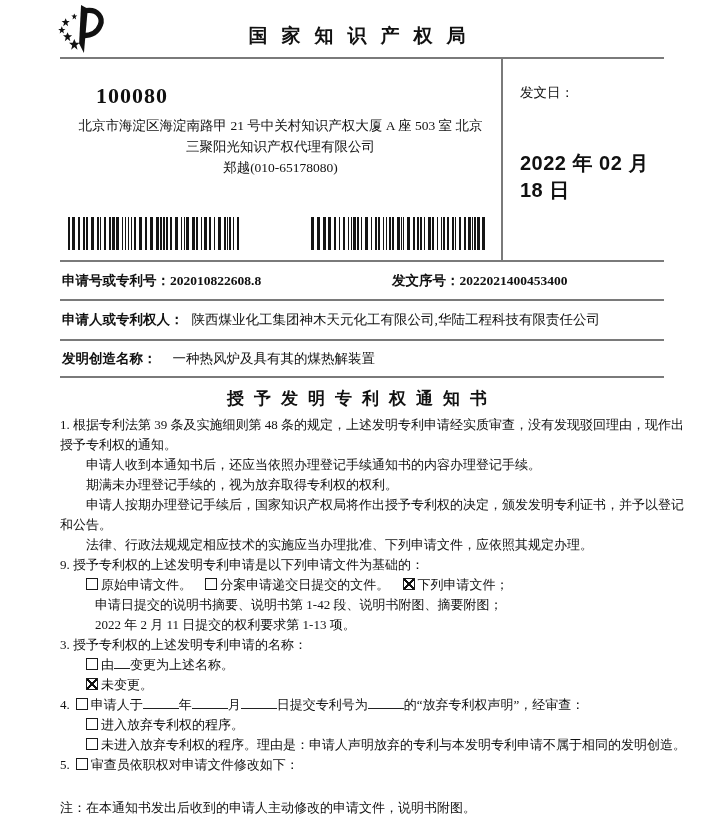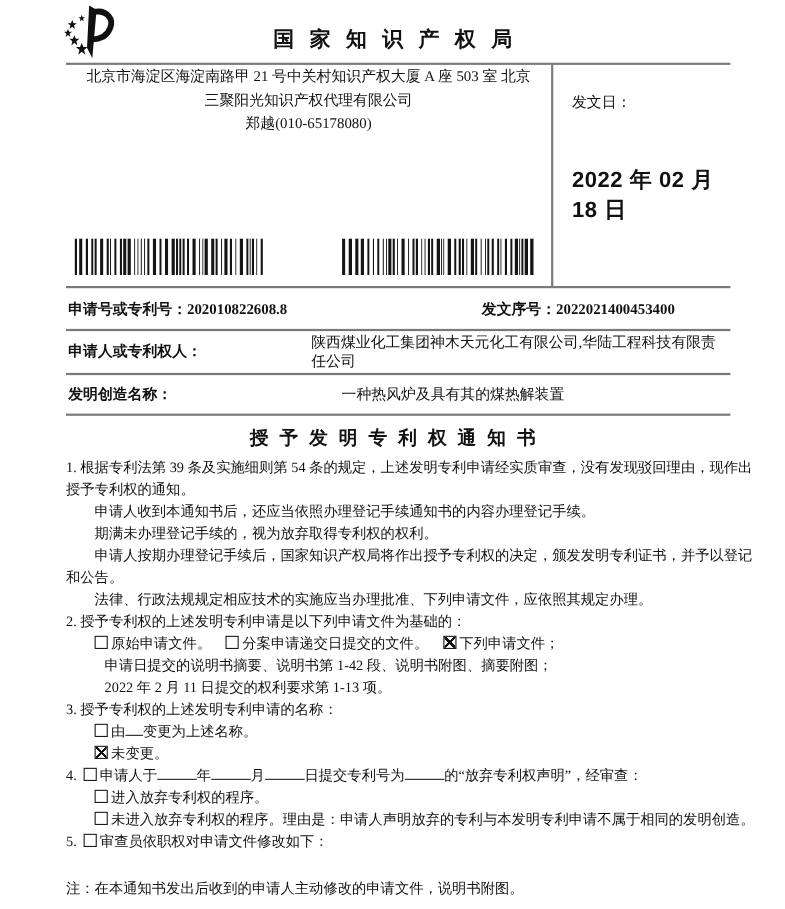--- a/index.html
+++ b/index.html
@@ -21,21 +21,21 @@
   .addr-line{font-size:13.5px;text-align:center;line-height:21px;}
   .barcodes{position:absolute;left:8px;right:12px;bottom:10px;display:flex;justify-content:space-between;}
   .barcode{width:178px;height:33px;display:flex;align-items:stretch;background:#fff;}
   .barcode i{display:block;height:100%;}
   .addr-right{flex:1;padding-left:17px;}
   .date-label{margin-top:25px;font-size:13.5px;}
   .date-value{margin-top:48px;font-size:20px;font-weight:700;letter-spacing:0.5px;
               font-family:"Liberation Sans","DejaVu Sans",sans-serif;}
 
   
-  .inforow{border-bottom:2px solid var(--rule,#7a7a7a);display:flex;align-items:center;font-size:13.5px;gap:46px;}
+  .inforow{border-bottom:2px solid var(--rule,#7a7a7a);display:flex;align-items:center;font-size:13.5px;}
   .r1{height:37px;}  .r2{height:38px;}  .r3{height:35px;}
   .inforow .lbl{font-weight:700;padding-left:2px;white-space:pre;}
   .inforow .val-b{font-weight:700;}
   .grp1{flex:0 0 330px;display:flex;align-items:center;}
   .gap{display:inline-block;width:8px;}
 
   
   .notice-title{text-align:center;font-size:17px;font-weight:700;letter-spacing:10px;
                 text-indent:10px;padding:9px 0 3px;}
   .body{margin:2px 24px 0 60px;font-size:13px;line-height:20px;}
@@ -70,20 +70,21 @@
         <path transform="translate(17,42) scale(1.1)" d="M0,-5 L1.5,-1.5 L5,-1.5 L2,1 L3,5 L0,2.5 L-3,5 L-2,1 L-5,-1.5 L-1.5,-1.5 Z"></path>
       </g>
     </svg>
     <div class="agency-title">国家知识产权局</div>
   </div>
 
   <div class="frame">
 
     <div class="addr-box">
       <div class="addr-left">
+        <div class="postcode">100080</div>
         <div class="addr-line">北京市海淀区海淀南路甲 21 号中关村知识产权大厦 A 座 503 室  北京</div>
         <div class="addr-line">三聚阳光知识产权代理有限公司</div>
         <div class="addr-line">郑越(010-65178080)</div>
         <div class="barcodes">
           <div class="barcode">
               <i style="width:2px;background:#151515"></i>
               <i style="width:2px;background:#fff"></i>
               <i style="width:3px;background:#151515"></i>
               <i style="width:3px;background:#fff"></i>
               <i style="width:2px;background:#151515"></i>
@@ -280,27 +281,27 @@
       <span class="lbl">发明创造名称：</span>
         <span class="gap"></span>
         <span class="gap"></span>
         <span>一种热风炉及具有其的煤热解装置</span>
     </div>
   </div>
 
   <div class="notice-title">授予发明专利权通知书</div>
 
   <div class="body">
-    <div>1. 根据专利法第 39 条及实施细则第 54 条的规定，上述发明专利申请经实质审查，没有发现驳回理由，现作出授予专利权的通知。</div>
+    <div>1. 根据专利法第 39 条及实施细则第 48 条的规定，上述发明专利申请经实质审查，没有发现驳回理由，现作出授予专利权的通知。</div>
     <div class="ind">申请人收到本通知书后，还应当依照办理登记手续通知书的内容办理登记手续。</div>
     <div class="ind">期满未办理登记手续的，视为放弃取得专利权的权利。</div>
     <div class="ind">申请人按期办理登记手续后，国家知识产权局将作出授予专利权的决定，颁发发明专利证书，并予以登记和公告。</div>
     <div class="ind">法律、行政法规规定相应技术的实施应当办理批准、下列申请文件，应依照其规定办理。</div>
 
-    <div>2. 授予专利权的上述发明专利申请是以下列申请文件为基础的：</div>
+    <div>9. 授予专利权的上述发明专利申请是以下列申请文件为基础的：</div>
     <div class="pl2">
       <span class="cbgroup"><span class="cbx"></span><span>原始申请文件。</span></span>
       <span class="cbgroup"><span class="cbx"></span><span>分案申请递交日提交的文件。</span></span>
       <span class="cbgroup"><span class="cbx checked"></span><span>下列申请文件；</span></span>
     </div>
     <div class="pl3">申请日提交的说明书摘要、说明书第 1-42 段、说明书附图、摘要附图；</div>
     <div class="pl3">2022 年 2 月 11 日提交的权利要求第 1-13 项。</div>
 
     <div>3. 授予专利权的上述发明专利申请的名称：</div>
     <div class="pl2">

